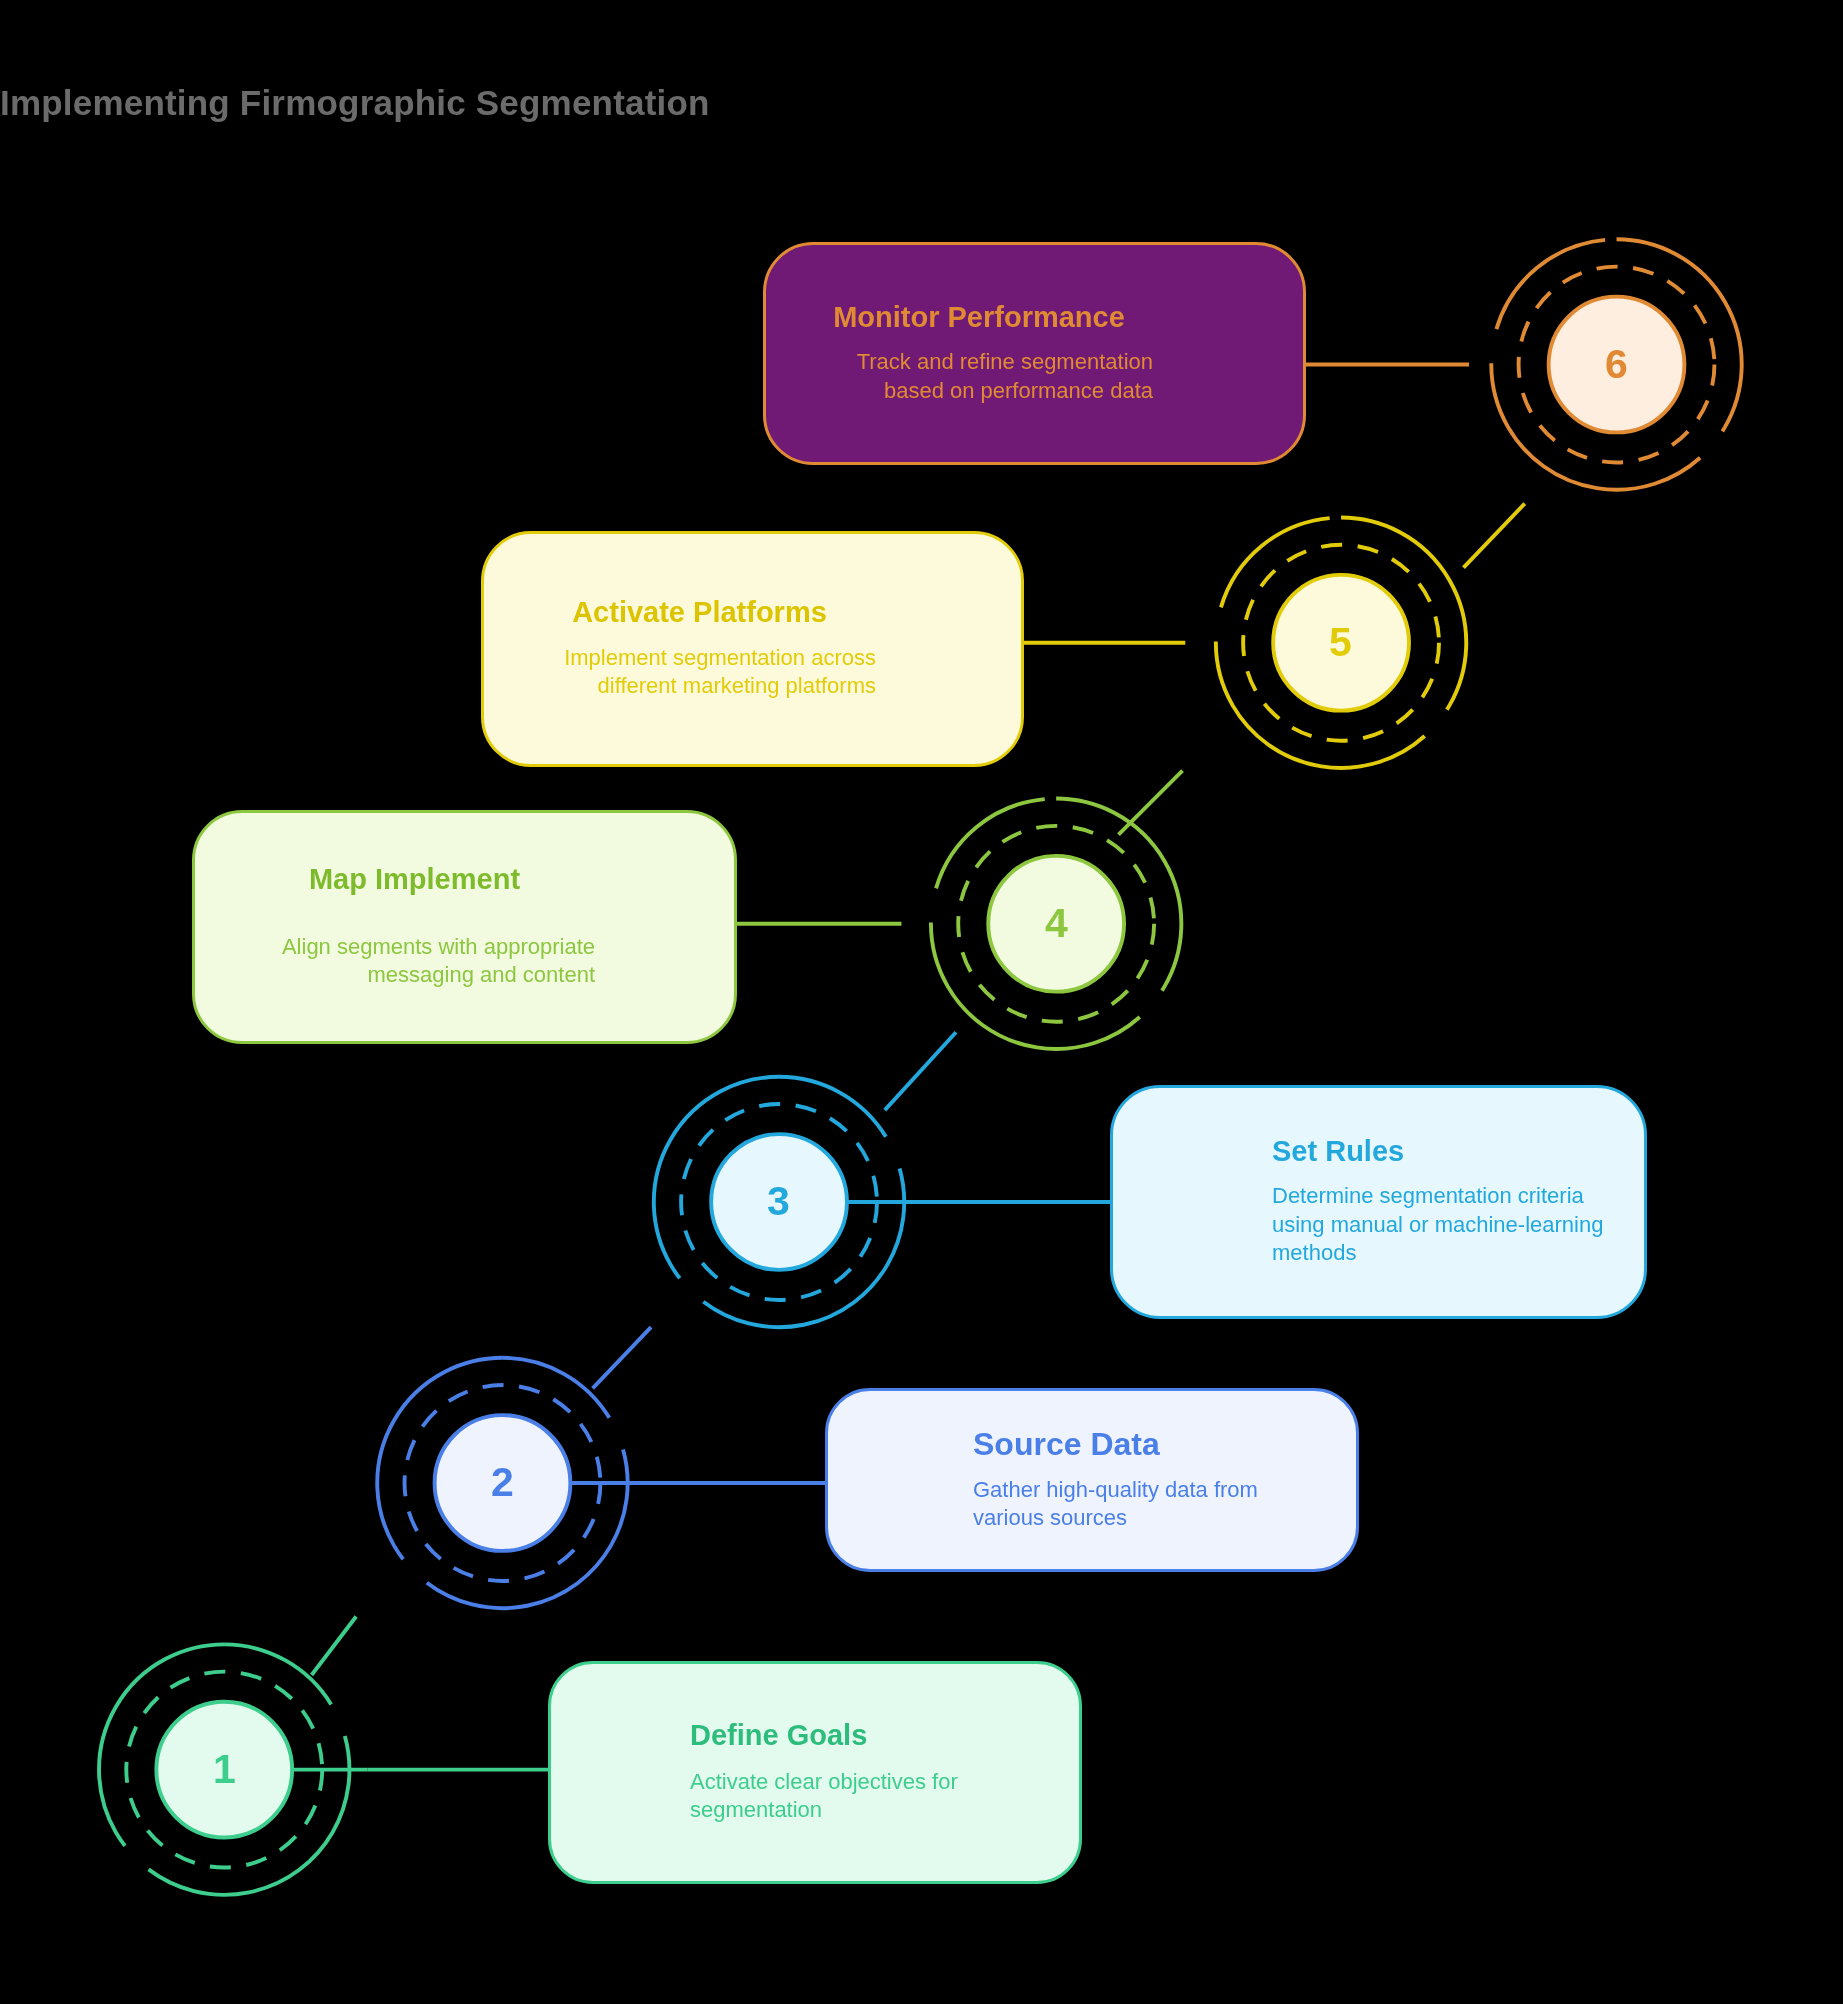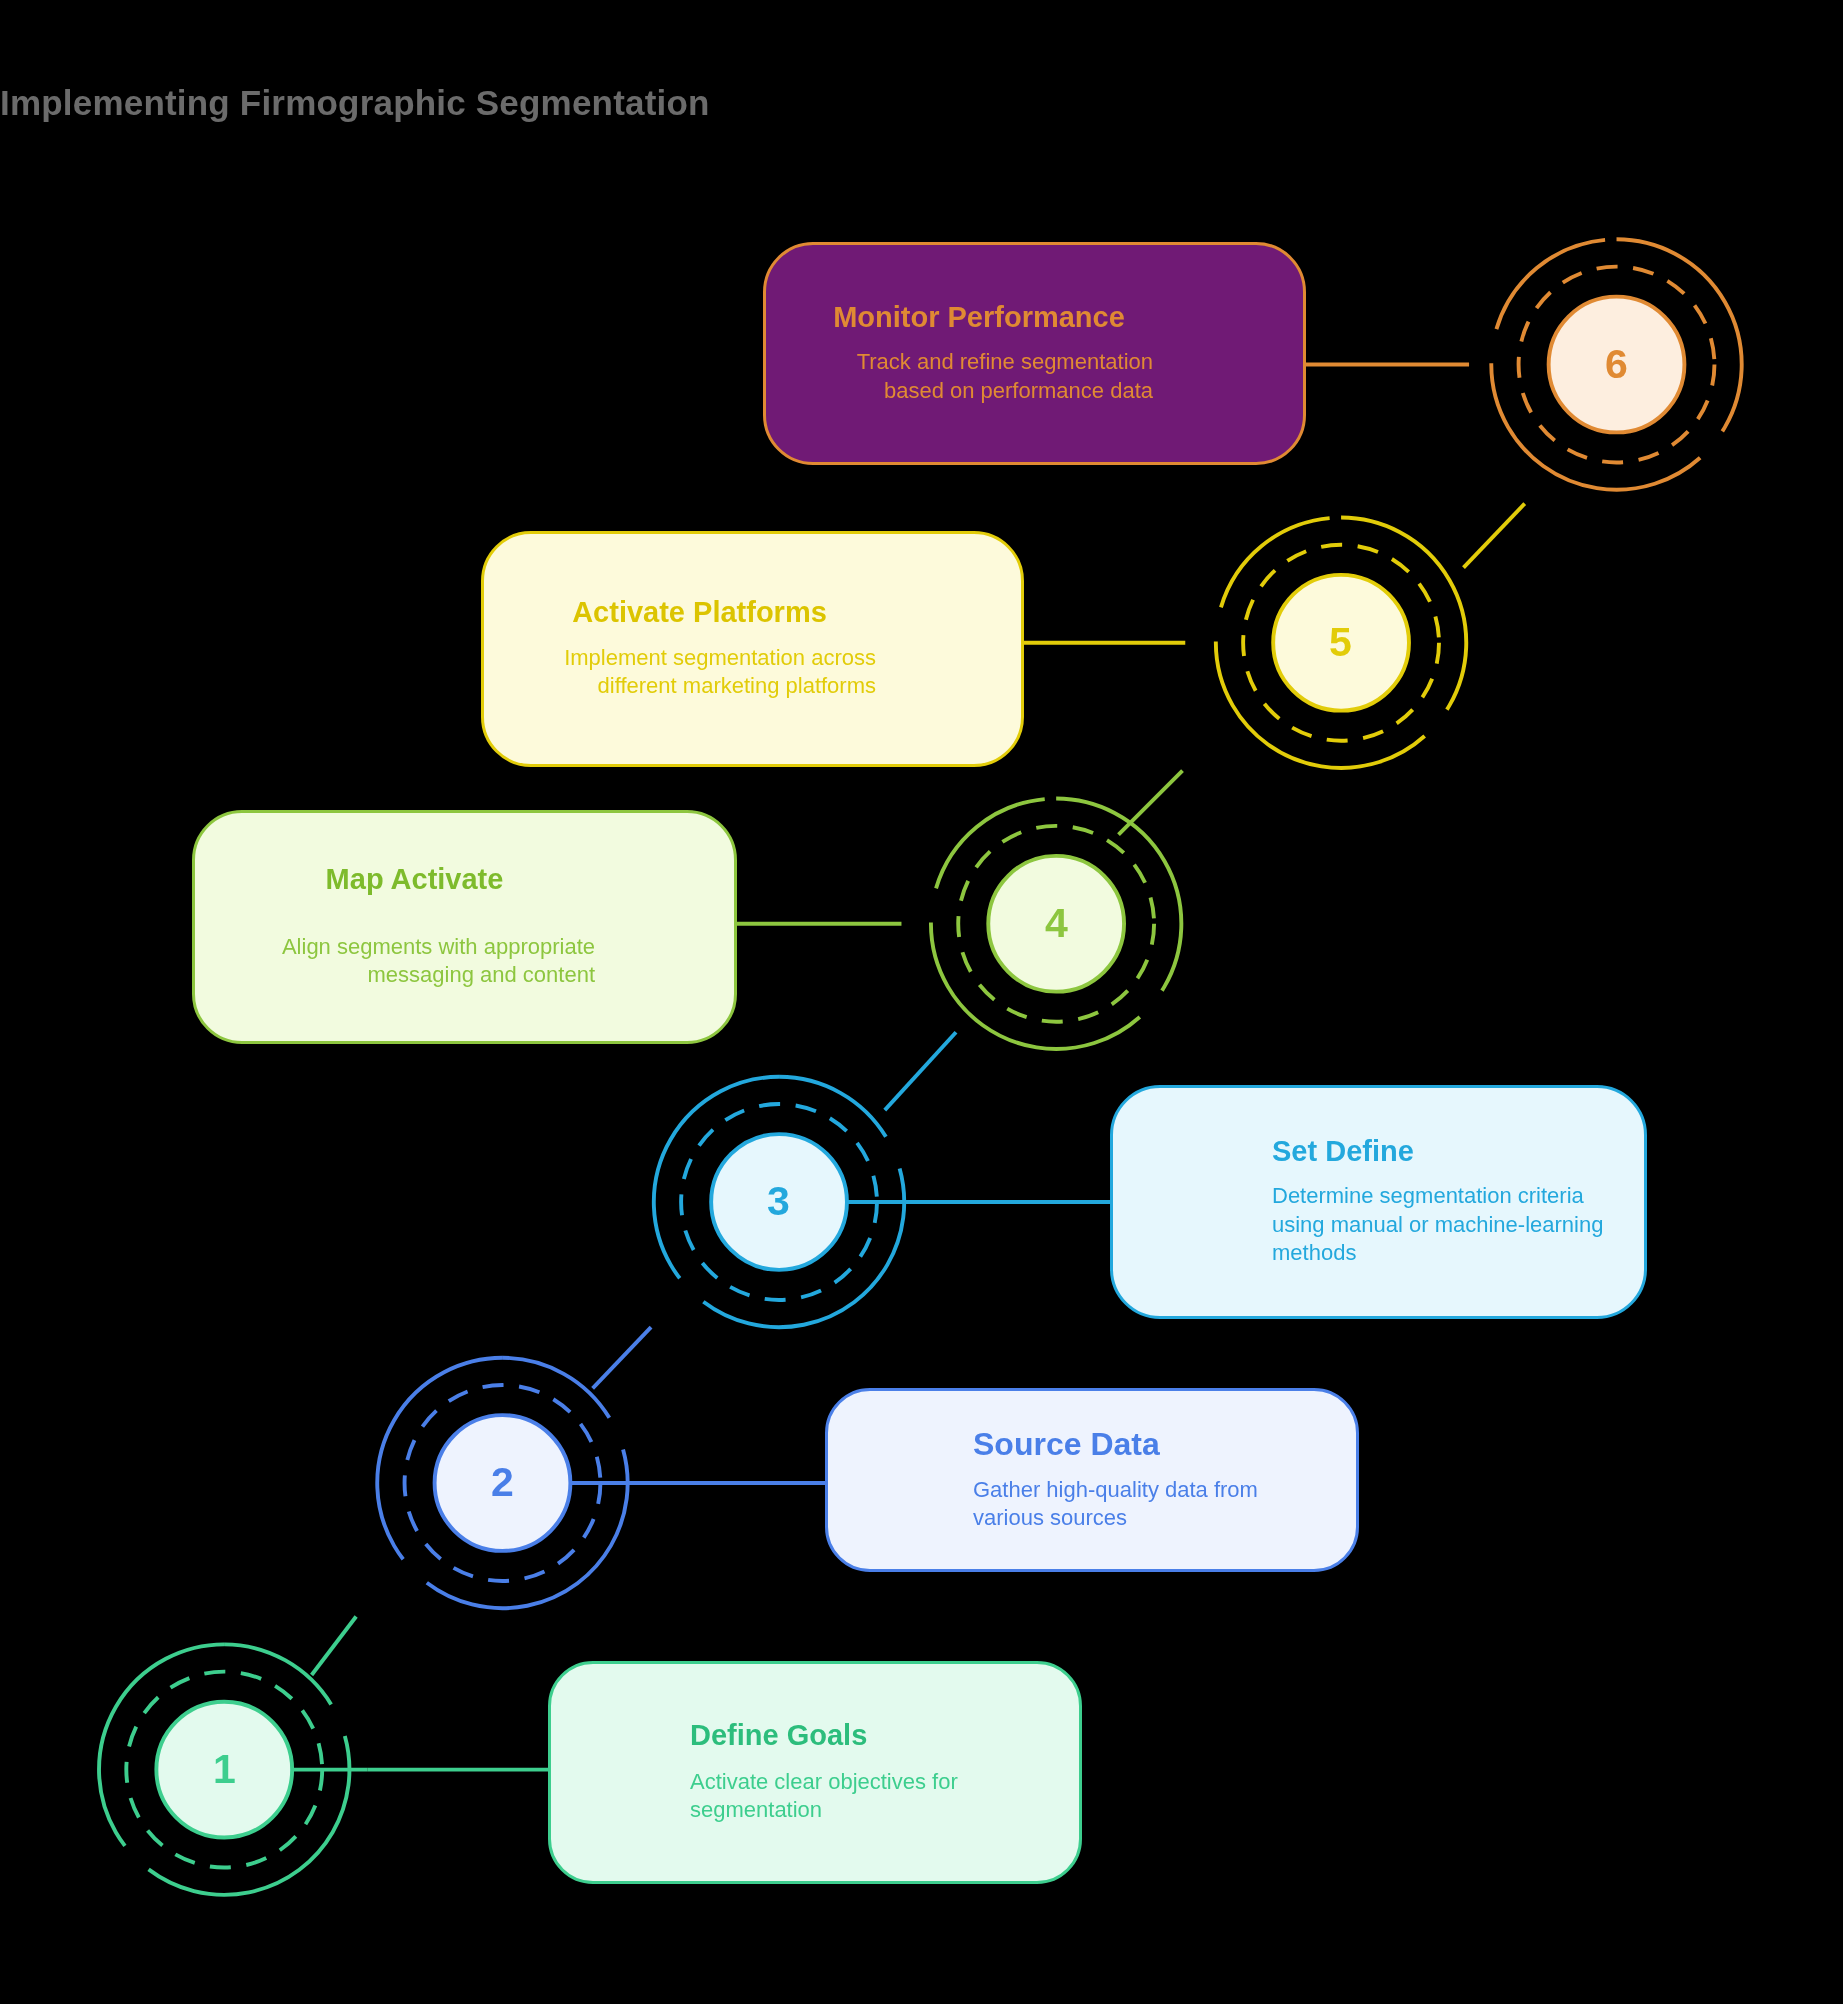--- a/index.html
+++ b/index.html
@@ -209,29 +209,29 @@
               background:#eef3fe;border-color:#4a7fe8;padding:0 31px 0 145px;">
     <div class="card-body" style="text-align:left;">
       <div class="card-title" style="color:#4a7fe8;font-size:32px;margin-bottom:13.4px;">Source Data</div>
       <div class="card-desc" style="color:#4a7fe8;font-size:22px;">Gather high-quality data from various sources</div>
     </div>
   </div>
 
   <div class="card row-icon-left" style="left:1110px;top:1085px;width:537px;height:234px;border-radius:50px;
               background:#e6f7fd;border-color:#23a8dd;padding:0 31px 0 159px;">
     <div class="card-body" style="text-align:left;">
-      <div class="card-title" style="color:#23a8dd;font-size:29px;margin-bottom:14.5px;">Set Define</div>
+      <div class="card-title" style="color:#23a8dd;font-size:29px;margin-bottom:14.5px;">Set Rules</div>
       <div class="card-desc" style="color:#23a8dd;font-size:22px;">Determine segmentation criteria using manual or machine-learning methods</div>
     </div>
   </div>
 
   <div class="card row-icon-right" style="left:192px;top:810px;width:545px;height:234px;border-radius:50px;
               background:#f2fbdf;border-color:#8dc63f;padding:0 139px 0 39px;">
     <div class="card-body" style="text-align:right;">
-      <div class="card-title" style="color:#7ebb2c;font-size:29px;margin-bottom:14.5px;text-align:center;">Map Activate</div>
+      <div class="card-title" style="color:#7ebb2c;font-size:29px;margin-bottom:14.5px;text-align:center;">Map Implement</div>
       <div class="card-desc" style="color:#8dc63f;font-size:22px;margin-top:22px;">Align segments with appropriate messaging and content</div>
     </div>
   </div>
 
   <div class="card row-icon-right" style="left:481px;top:523px;width:543px;height:236px;border-radius:50px;
               background:#fdfadb;border-color:#e2cc09;padding:0 145px 0 39px;margin-top:8px;">
     <div class="card-body" style="text-align:right;">
       <div class="card-title" style="color:#dcc400;font-size:29px;margin-bottom:14.5px;text-align:center;">Activate Platforms</div>
       <div class="card-desc" style="color:#e2cc09;font-size:22px;">Implement segmentation across different marketing platforms</div>
     </div>

